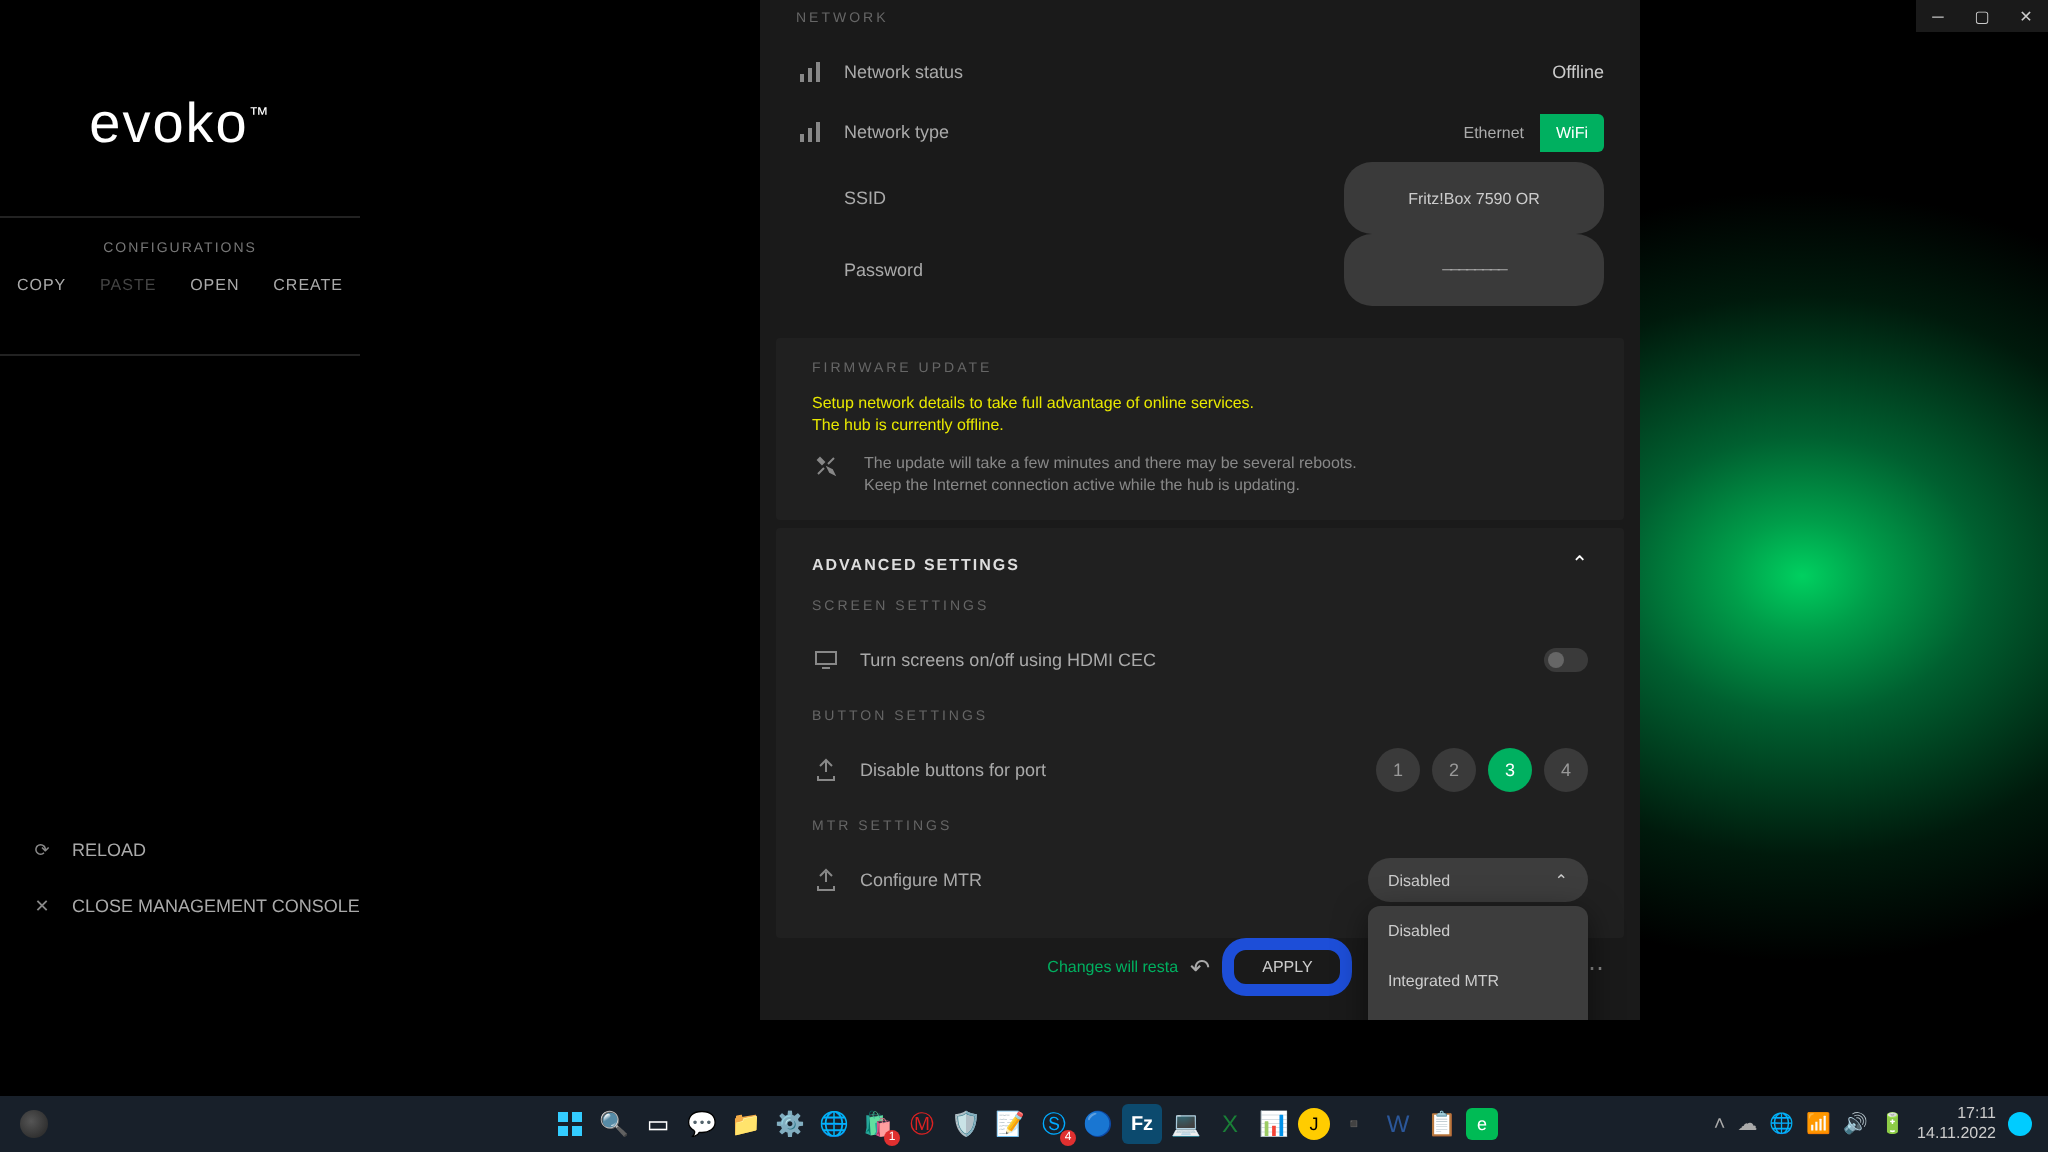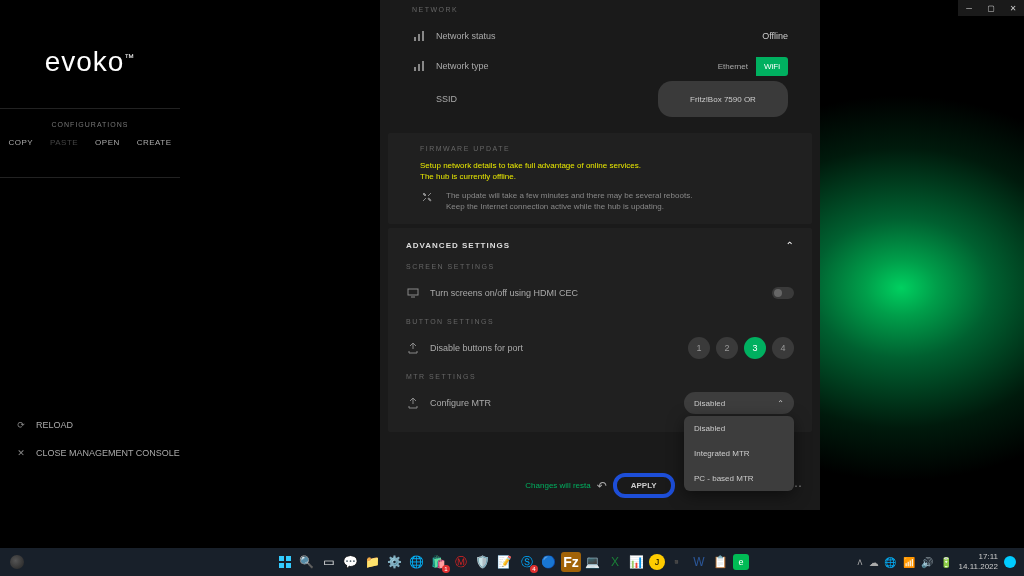--- a/index.html
+++ b/index.html
@@ -19,21 +19,21 @@
   .sidebar-hr { border: none; border-top: 1px solid #222; margin-top: 30px; }
   .sidebar-label { font-size: 7px; letter-spacing: 1px; color: #777; text-align: center; margin-top: 12px; }
   .sidebar-actions { display: flex; justify-content: space-around; margin-top: 10px; padding: 0 0; font-size: 8px; letter-spacing: 0.5px; }
   .sidebar-actions span { color: #aaa; cursor: pointer; }
   .sidebar-actions .dim { color: #444; }
   .sidebar-bottom { position: absolute; bottom: 20px; left: 14px; font-size: 9px; color: #aaa; }
   .sidebar-bottom div { display: flex; align-items: center; gap: 8px; margin-top: 14px; cursor: pointer; }
   
   
   .main-panel { position: absolute; left: 380px; top: 0; width: 440px; height: 510px; background: #1a1a1a; z-index: 10; overflow: hidden; }
-  .section { padding: 12px 32px; }
+  .section { padding: 12px 18px; }
   .section + .section { margin-top: 4px; }
   .section.card { background: #202020; margin: 4px 8px; border-radius: 2px; }
   .sec-header { font-size: 7px; letter-spacing: 1.5px; color: #666; margin-bottom: 8px; }
   .sec-header-lg { font-size: 8px; letter-spacing: 1px; color: #ddd; font-weight: 600; }
   .row { display: flex; align-items: center; justify-content: space-between; min-height: 30px; font-size: 9px; color: #aaa; }
   .row-left { display: flex; align-items: center; gap: 10px; }
   .icon-sm { width: 14px; height: 14px; display: inline-flex; align-items: center; justify-content: center; color: #888; }
   .status-val { font-size: 9px; color: #ccc; }
   
   
@@ -65,21 +65,21 @@
   
   .dropdown { position: relative; }
   .dropdown-btn { width: 110px; height: 22px; background: #3d3d3d; border-radius: 11px; display: flex; align-items: center; justify-content: space-between; padding: 0 10px; font-size: 8px; color: #ccc; cursor: pointer; }
   .dropdown-menu { position: absolute; top: 24px; left: 0; width: 110px; background: #3d3d3d; border-radius: 6px; overflow: hidden; z-index: 50; box-shadow: 0 4px 16px rgba(0,0,0,.5); }
   .dropdown-item { padding: 8px 10px; font-size: 8px; color: #ccc; cursor: pointer; }
   
   
   .panel-footer { position: absolute; bottom: 12px; left: 0; right: 0; display: flex; align-items: center; justify-content: center; gap: 6px; font-size: 8px; padding: 0 16px; }
   .changes-note { color: #00b060; font-size:8px; }
   .undo-icn { color: #aaa; font-size: 12px; cursor:pointer; }
-  .apply-btn { border: 4px solid #1d4ed8; border-radius: 12px; padding: 4px 14px; color: #ccc; font-size: 8px; cursor: pointer; font-weight: bold; }
+  .apply-btn { border: 6px solid #1d4ed8; border-radius: 12px; padding: 4px 14px; color: #ccc; font-size: 8px; cursor: pointer; }
   .more-dots { position:absolute; right:18px; color:#888; font-size:12px; cursor:pointer; }
   
   
   .taskbar { position: absolute; bottom: 0; left: 0; right: 0; height: 28px; background: #18202a; display: flex; align-items: center; z-index: 200; }
   .tb-left { position:absolute; left:10px; display:flex; align-items:center; }
   .weather-ic { width:14px; height:14px; border-radius:50%; background:radial-gradient(circle at 40% 40%, #555,#222); }
   .tb-center { margin: 0 auto; display: flex; gap: 2px; align-items:center;}
   .tb-icon { width: 20px; height: 20px; display: flex; align-items: center; justify-content: center; font-size: 12px; border-radius: 3px; cursor: pointer; position:relative;}
   .tb-right { position: absolute; right: 8px; display: flex; align-items: center; gap: 6px; font-size: 8px; color: #ccc; }
   .tb-tray-ic { font-size:10px; color:#aaa; }
@@ -153,20 +153,26 @@
         <span>Ethernet</span>
         <span class="active">WiFi</span>
       </div>
     </div>
     <div class="row">
       <div class="row-left" style="padding-left:24px;">
         <span>SSID</span>
       </div>
       <div class="pill-input">Fritz!Box 7590 OR</div>
     </div>
+    <div class="row">
+      <div class="row-left" style="padding-left:24px;">
+        <span>Password</span>
+      </div>
+      <div class="pill-input password"></div>
+    </div>
   </div>
 
   <div class="section card">
     <div class="sec-header">FIRMWARE UPDATE</div>
     <div class="warn">
       <div>Setup network details to take full advantage of online services.</div>
       <div>The hub is currently offline.</div>
     </div>
     <div class="info-row">
       <span class="icon-sm">
@@ -271,21 +277,21 @@
     <div class="tb-icon">💬</div>
     <div class="tb-icon">📁</div>
     <div class="tb-icon">⚙️</div>
     <div class="tb-icon">🌐</div>
     <div class="tb-icon">🛍️<span class="badge">1</span></div>
     <div class="tb-icon" style="color:#d22;">Ⓜ</div>
     <div class="tb-icon">🛡️</div>
     <div class="tb-icon">📝</div>
     <div class="tb-icon" style="color:#0af;">Ⓢ<span class="badge">4</span></div>
     <div class="tb-icon">🔵</div>
-    <div class="tb-icon" style="color:#d22;background:#a16207;color:#fff;font-size:14px;font-weight:bold;">Fz</div>
+    <div class="tb-icon" style="color:#d22;background:#0c4a6e;color:#fff;font-size:10px;font-weight:bold;">Fz</div>
     <div class="tb-icon">💻</div>
     <div class="tb-icon" style="color:#1a7f37;">X</div>
     <div class="tb-icon">📊</div>
     <div class="tb-icon" style="background:#fc0;border-radius:50%;width:16px;height:16px;color:#000;font-size:9px;">J</div>
     <div class="tb-icon">▪️</div>
     <div class="tb-icon" style="color:#2b579a;">W</div>
     <div class="tb-icon">📋</div>
     <div class="tb-icon" style="background:#0b5;border-radius:3px;width:16px;height:16px;color:#fff;font-size:9px;">e</div>
   </div>
   <div class="tb-right">

